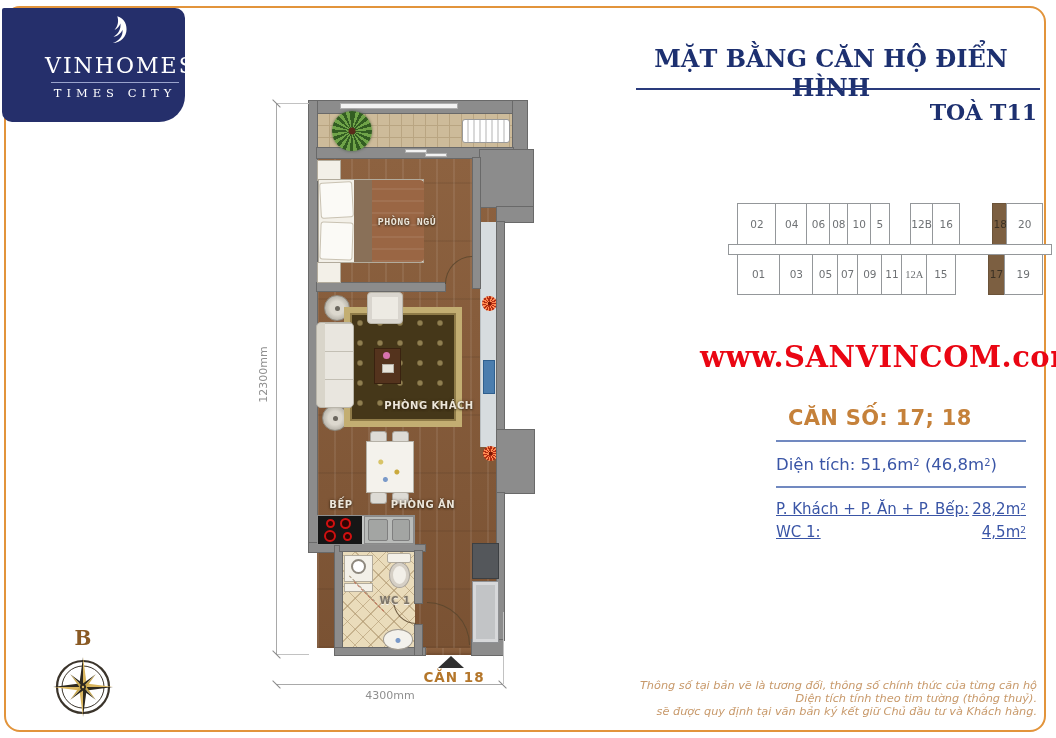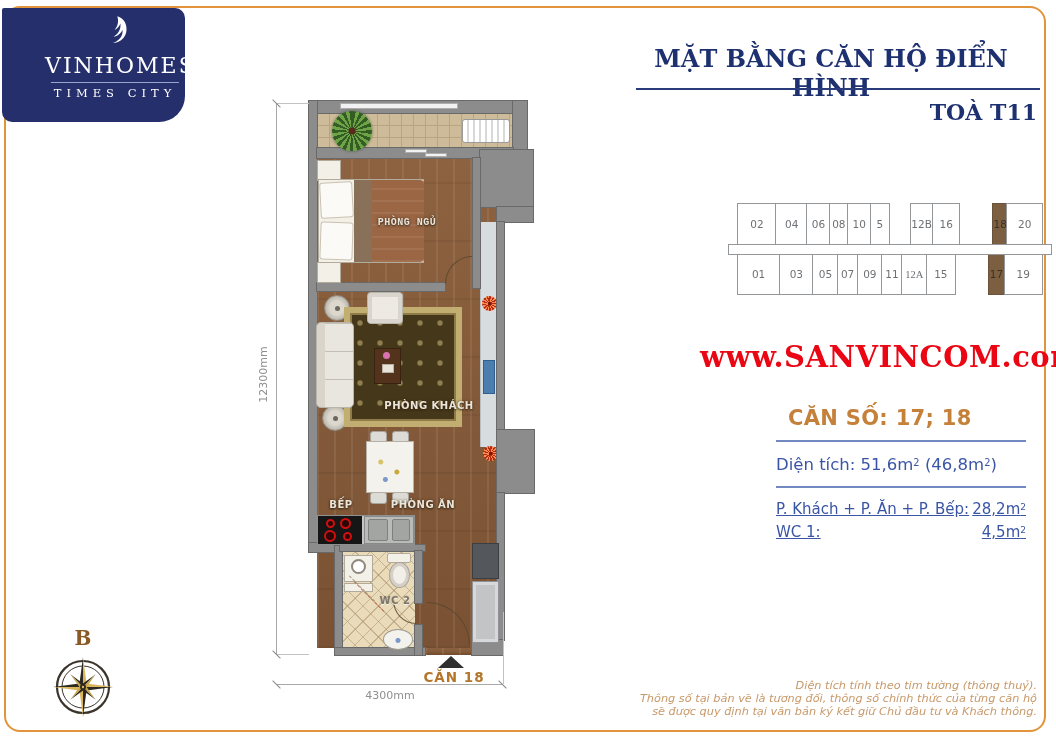--- a/index.html
+++ b/index.html
@@ -149,23 +149,23 @@
         <span>P. Khách + P. Ăn + P. Bếp:</span>
         <span>28,2m<sup>2</sup></span>
       </div>
       <div class="info-row">
         <span>WC 1:</span>
         <span>4,5m<sup>2</sup></span>
       </div>
     </div>
 
   <div class="disclaimer">
+    <div>Thông số tại bản vẽ là tương đối, thông số chính thức của từng căn hộ</div>
     <div>Diện tích tính theo tim tường (thông thuỷ).</div>
-    <div>Thông số tại bản vẽ là tương đối, thông số chính thức của từng căn hộ</div>
-    <div>sẽ được quy định tại văn bản ký kết giữ Chủ đầu tư và Khách thông.</div>
+    <div>sẽ được quy định tại văn bản ký kết giữ Chủ đầu tư và Khách hàng.</div>
   </div>
 
   <div class="compass-b">B</div>
   <svg class="compass" width="66" height="70" viewBox="0 0 66 70">
     <circle cx="33" cy="37" r="26" fill="none" stroke="#3b342b" stroke-width="2.2"></circle>
     <circle cx="33" cy="37" r="21" fill="none" stroke="#3b342b" stroke-width="1"></circle>
     <g>
       <polygon points="33,7 29,37 33,37" fill="#2e2920"></polygon>
         <polygon points="33,7 37,37 33,37" fill="#d9b55e"></polygon>
       <polygon points="33,67 37,37 33,37" fill="#2e2920"></polygon>
@@ -270,21 +270,21 @@
   <div class="cab-light" style="left:472px;top:581px;width:27px;height:62px;box-shadow:inset 0 0 0 3px rgba(255,255,255,0.35);"></div>
 
   <div class="arc" style="left:445px;top:256px;width:27px;height:28px;border-top:1px solid rgba(90,70,45,0.85);border-left:1px solid rgba(90,70,45,0.85);border-top-left-radius:100% 100%;"></div>
   <div class="arc" style="left:427px;top:602px;width:43px;height:43px;border-top:1px solid rgba(90,70,45,0.85);border-right:1px solid rgba(90,70,45,0.85);border-top-right-radius:100% 100%;"></div>
   <div class="arc" style="left:393px;top:600px;width:23px;height:24px;border-bottom:1px solid rgba(90,70,45,0.85);border-left:1px solid rgba(90,70,45,0.85);border-bottom-left-radius:100% 100%;"></div>
 
   <div class="rlabel" style="left:357px;top:217px;width:100px;font-family:Liberation Mono, monospace;">PHÒNG NGỦ</div>
   <div class="rlabel" style="left:379px;top:400px;width:100px;">PHÒNG KHÁCH</div>
   <div class="rlabel" style="left:373px;top:499px;width:100px;">PHÒNG ĂN</div>
   <div class="rlabel" style="left:316px;top:499px;width:50px;">BẾP</div>
-  <div class="rlabel dark" style="left:370px;top:595px;width:50px;">WC 2</div>
+  <div class="rlabel dark" style="left:370px;top:595px;width:50px;">WC 1</div>
 
   <div class="tri" style="left:438px;top:656px;"></div>
   <div class="can-label" style="left:418px;top:669px;width:72px;">CĂN 18</div>
 
   <div class="dim-line" style="left:276px;top:103px;width:1px;height:552px;"></div>
   <div class="dim-ext" style="left:277px;top:103px;width:32px;height:1px;"></div>
   <div class="dim-ext" style="left:277px;top:654px;width:32px;height:1px;"></div>
   <div class="dim-tick" style="left:271px;top:103px;"></div>
   <div class="dim-tick" style="left:271px;top:654px;"></div>
   <div class="dim-label" style="left:208px;top:368px;width:110px;transform:rotate(-90deg);">12300mm</div>

